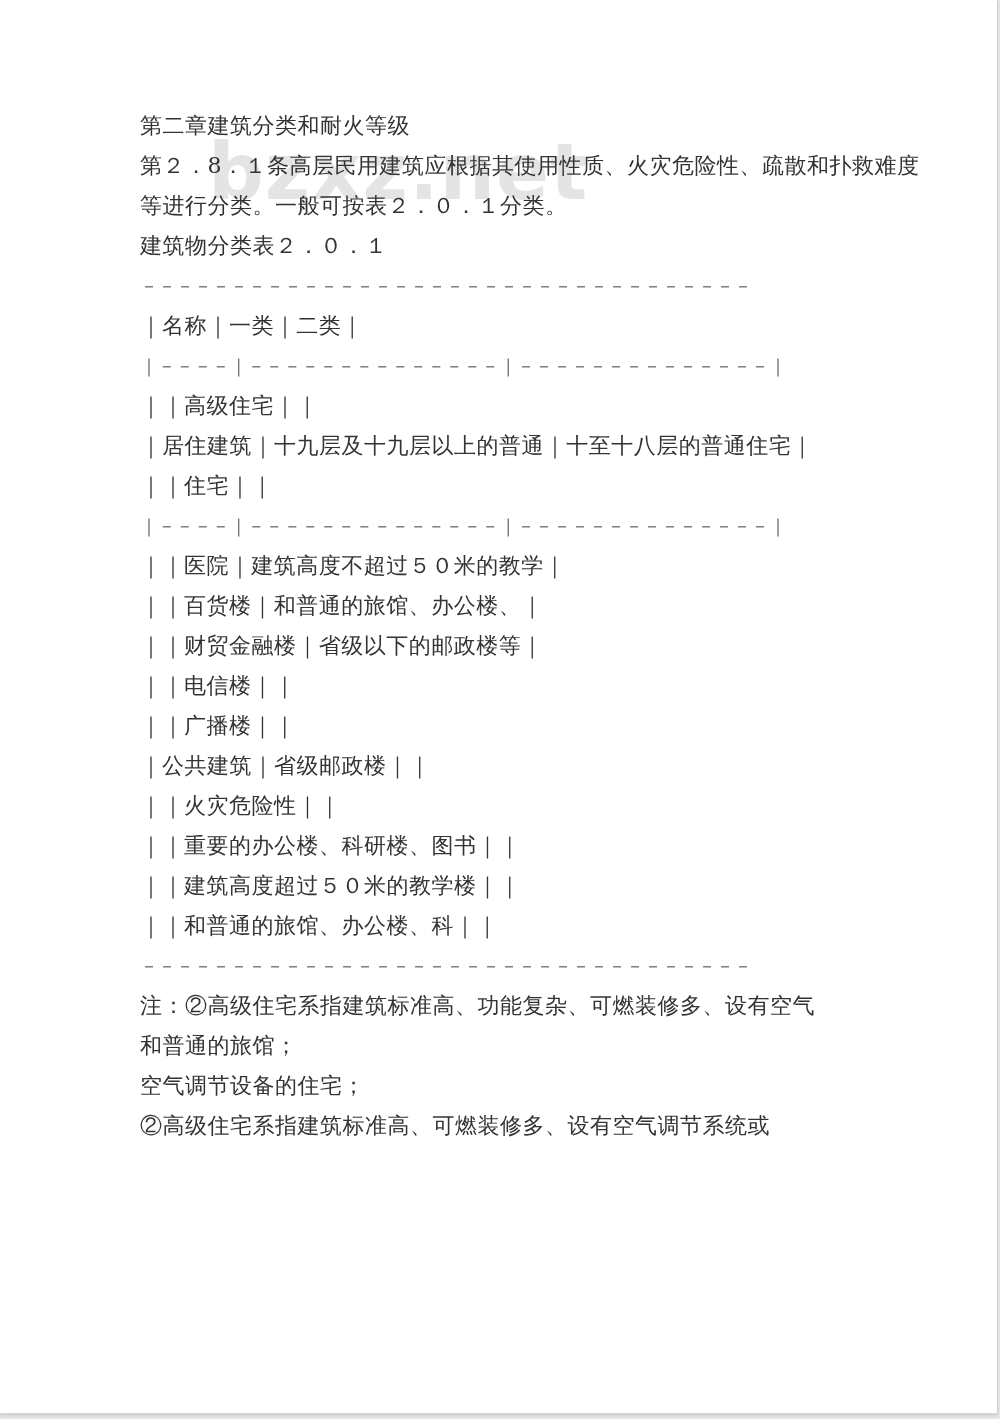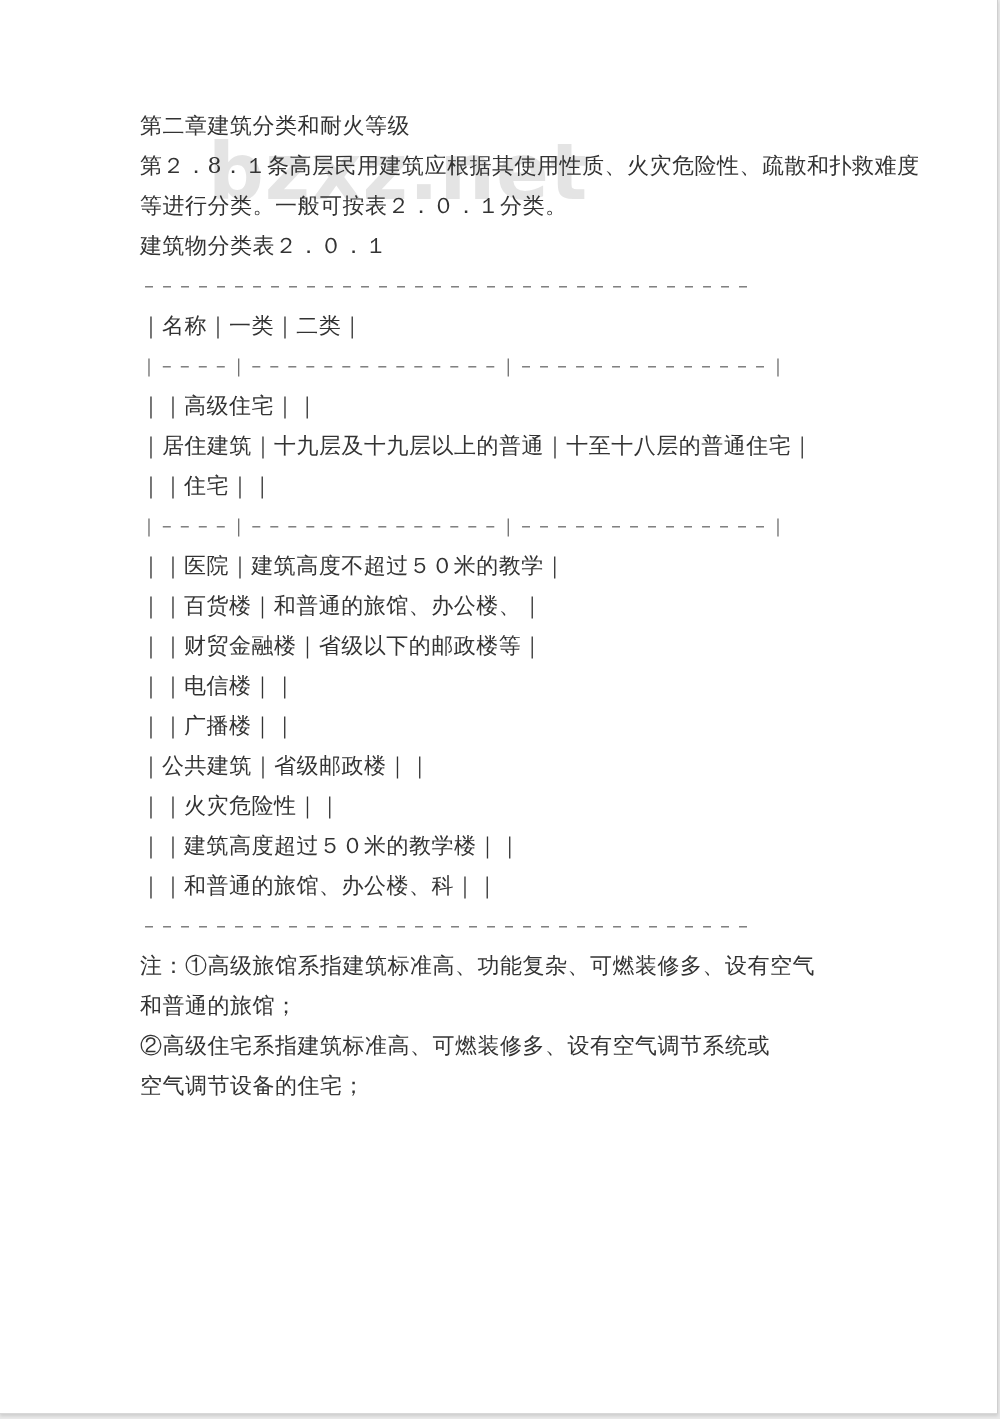--- a/index.html
+++ b/index.html
@@ -89,27 +89,28 @@
       <div class="rule">｜－－－－｜－－－－－－－－－－－－－－｜－－－－－－－－－－－－－－｜</div>
 
       <div>
         <div class="line">｜｜医院｜建筑高度不超过５０米的教学｜</div>
         <div class="line">｜｜百货楼｜和普通的旅馆、办公楼、｜</div>
         <div class="line">｜｜财贸金融楼｜省级以下的邮政楼等｜</div>
         <div class="line">｜｜电信楼｜｜</div>
         <div class="line">｜｜广播楼｜｜</div>
         <div class="line">｜公共建筑｜省级邮政楼｜｜</div>
         <div class="line">｜｜火灾危险性｜｜</div>
+        <div class="line">｜｜重要的办公楼、科研楼、图书｜｜</div>
         <div class="line">｜｜建筑高度超过５０米的教学楼｜｜</div>
         <div class="line">｜｜和普通的旅馆、办公楼、科｜｜</div>
       </div>
 
       <div class="rule">－－－－－－－－－－－－－－－－－－－－－－－－－－－－－－－－－－</div>
     </div>
 
     <div>
-      <div class="line">注：①高级旅馆系指建筑标准高、功能复杂、可燃装修多、设有空气</div>
+      <div class="line">注：②高级住宅系指建筑标准高、功能复杂、可燃装修多、设有空气</div>
       <div class="line">和普通的旅馆；</div>
+      <div class="line">空气调节设备的住宅；</div>
       <div class="line">②高级住宅系指建筑标准高、可燃装修多、设有空气调节系统或</div>
-      <div class="line">空气调节设备的住宅；</div>
     </div>
   </div>
 </div>
 
 </body></html>

